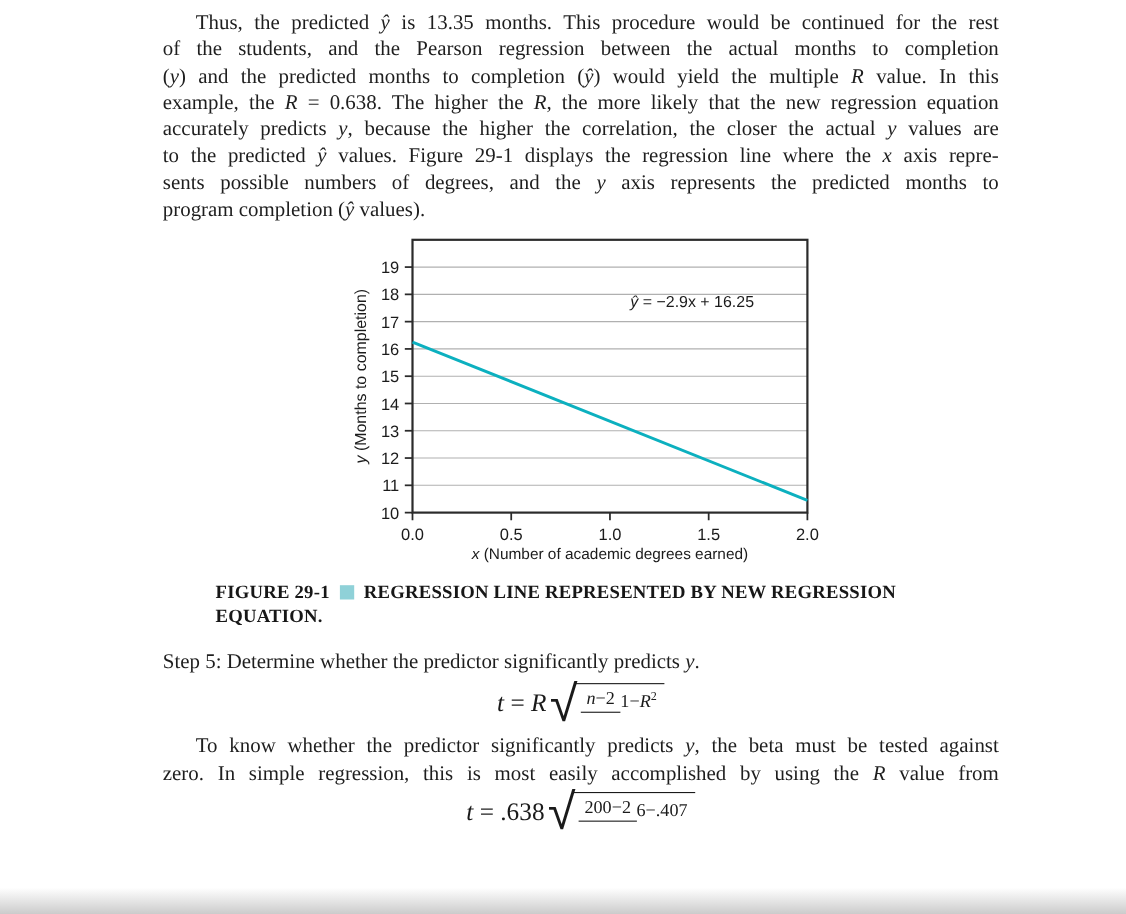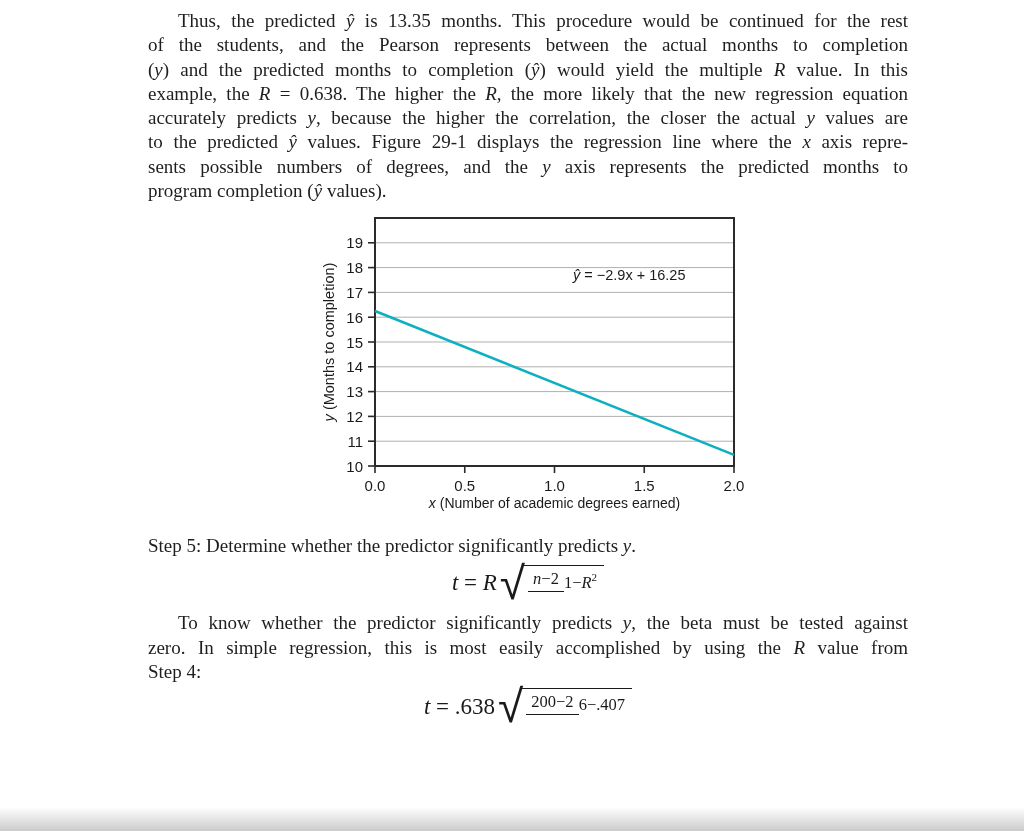--- a/index.html
+++ b/index.html
@@ -56,21 +56,21 @@
       background:linear-gradient(to bottom,rgba(205,205,205,0),#cbcbcb);}
 </style>
 </head>
 <body>
 
 <div class="page">
   <div class="content">
 
     <div>
       <div class="bodyline indent">Thus, the predicted <i>ŷ</i> is 13.35 months. This procedure would be continued for the rest</div>
-      <div class="bodyline">of the students, and the Pearson represents between the actual months to completion</div>
+      <div class="bodyline">of the students, and the Pearson regression between the actual months to completion</div>
       <div class="bodyline">(<i>y</i>) and the predicted months to completion (<i>ŷ</i>) would yield the multiple <i>R</i> value. In this</div>
       <div class="bodyline">example, the <i>R</i> = 0.638. The higher the <i>R</i>, the more likely that the new regression equation</div>
       <div class="bodyline">accurately predicts <i>y</i>, because the higher the correlation, the closer the actual <i>y</i> values are</div>
       <div class="bodyline">to the predicted <i>ŷ</i> values. Figure 29-1 displays the regression line where the <i>x</i> axis repre-</div>
       <div class="bodyline">sents possible numbers of degrees, and the <i>y</i> axis represents the predicted months to</div>
       <div class="bodyline lastline">program completion (<i>ŷ</i> values).</div>
     </div>
 
     <div class="chart-wrap">
       <svg id="chart-svg" width="760" height="306">
@@ -114,40 +114,47 @@
           <line x1="586" y1="258" x2="586" y2="265" stroke="#2b2b2b" stroke-width="1.6"></line>
           <text x="586" y="283" text-anchor="middle" class="tick-label">2.0</text>
           <rect x="227" y="10" width="359" height="248" fill="none" stroke="#2b2b2b" stroke-width="2"></rect>
           <polyline points="227,103 586,246.84000000000003" fill="none" stroke="#0cb0bf" stroke-width="2.6"></polyline>
         </svg>
       <div class="y-axis-title">y (Months to completion)</div>
       <div class="x-axis-title">x (Number of academic degrees earned)</div>
       <div class="annotation">ŷ = −2.9x + 16.25</div>
     </div>
 
+    <div class="caption">
+      <div class="caption-line1">
+        <span>FIGURE 29-1</span>
+        <span class="caption-square" style="background: rgb(143, 209, 216);"></span>
+        <span>REGRESSION LINE REPRESENTED BY NEW REGRESSION</span>
+      </div>
+      <div>EQUATION.</div>
+    </div>
 
     <div class="stepline">Step 5: Determine whether the predictor significantly predicts <i>y</i>.</div>
 
     <div class="eq eq1">
       <span class="lhs"><i>t</i> = <i>R</i></span>
       <span class="sqrt">
         <span class="sign">√</span>
         <span class="body">
           <span class="frac">
             <span class="num"><i>n</i>−2</span>
             <span class="den">1−<i>R</i><sup>2</sup></span>
           </span>
         </span>
       </span>
     </div>
 
     <div style="margin-top:10px;">
       <div class="bodyline indent">To know whether the predictor significantly predicts <i>y</i>, the beta must be tested against</div>
       <div class="bodyline">zero. In simple regression, this is most easily accomplished by using the <i>R</i> value from</div>
-      <div class="bodyline lastline">Step 4:</div>
     </div>
 
     <div class="eq eq2">
       <span class="lhs"><i>t</i> = .638</span>
       <span class="sqrt">
         <span class="sign">√</span>
         <span class="body">
           <span class="frac">
             <span class="num">200−2</span>
             <span class="den">6−.407</span>

